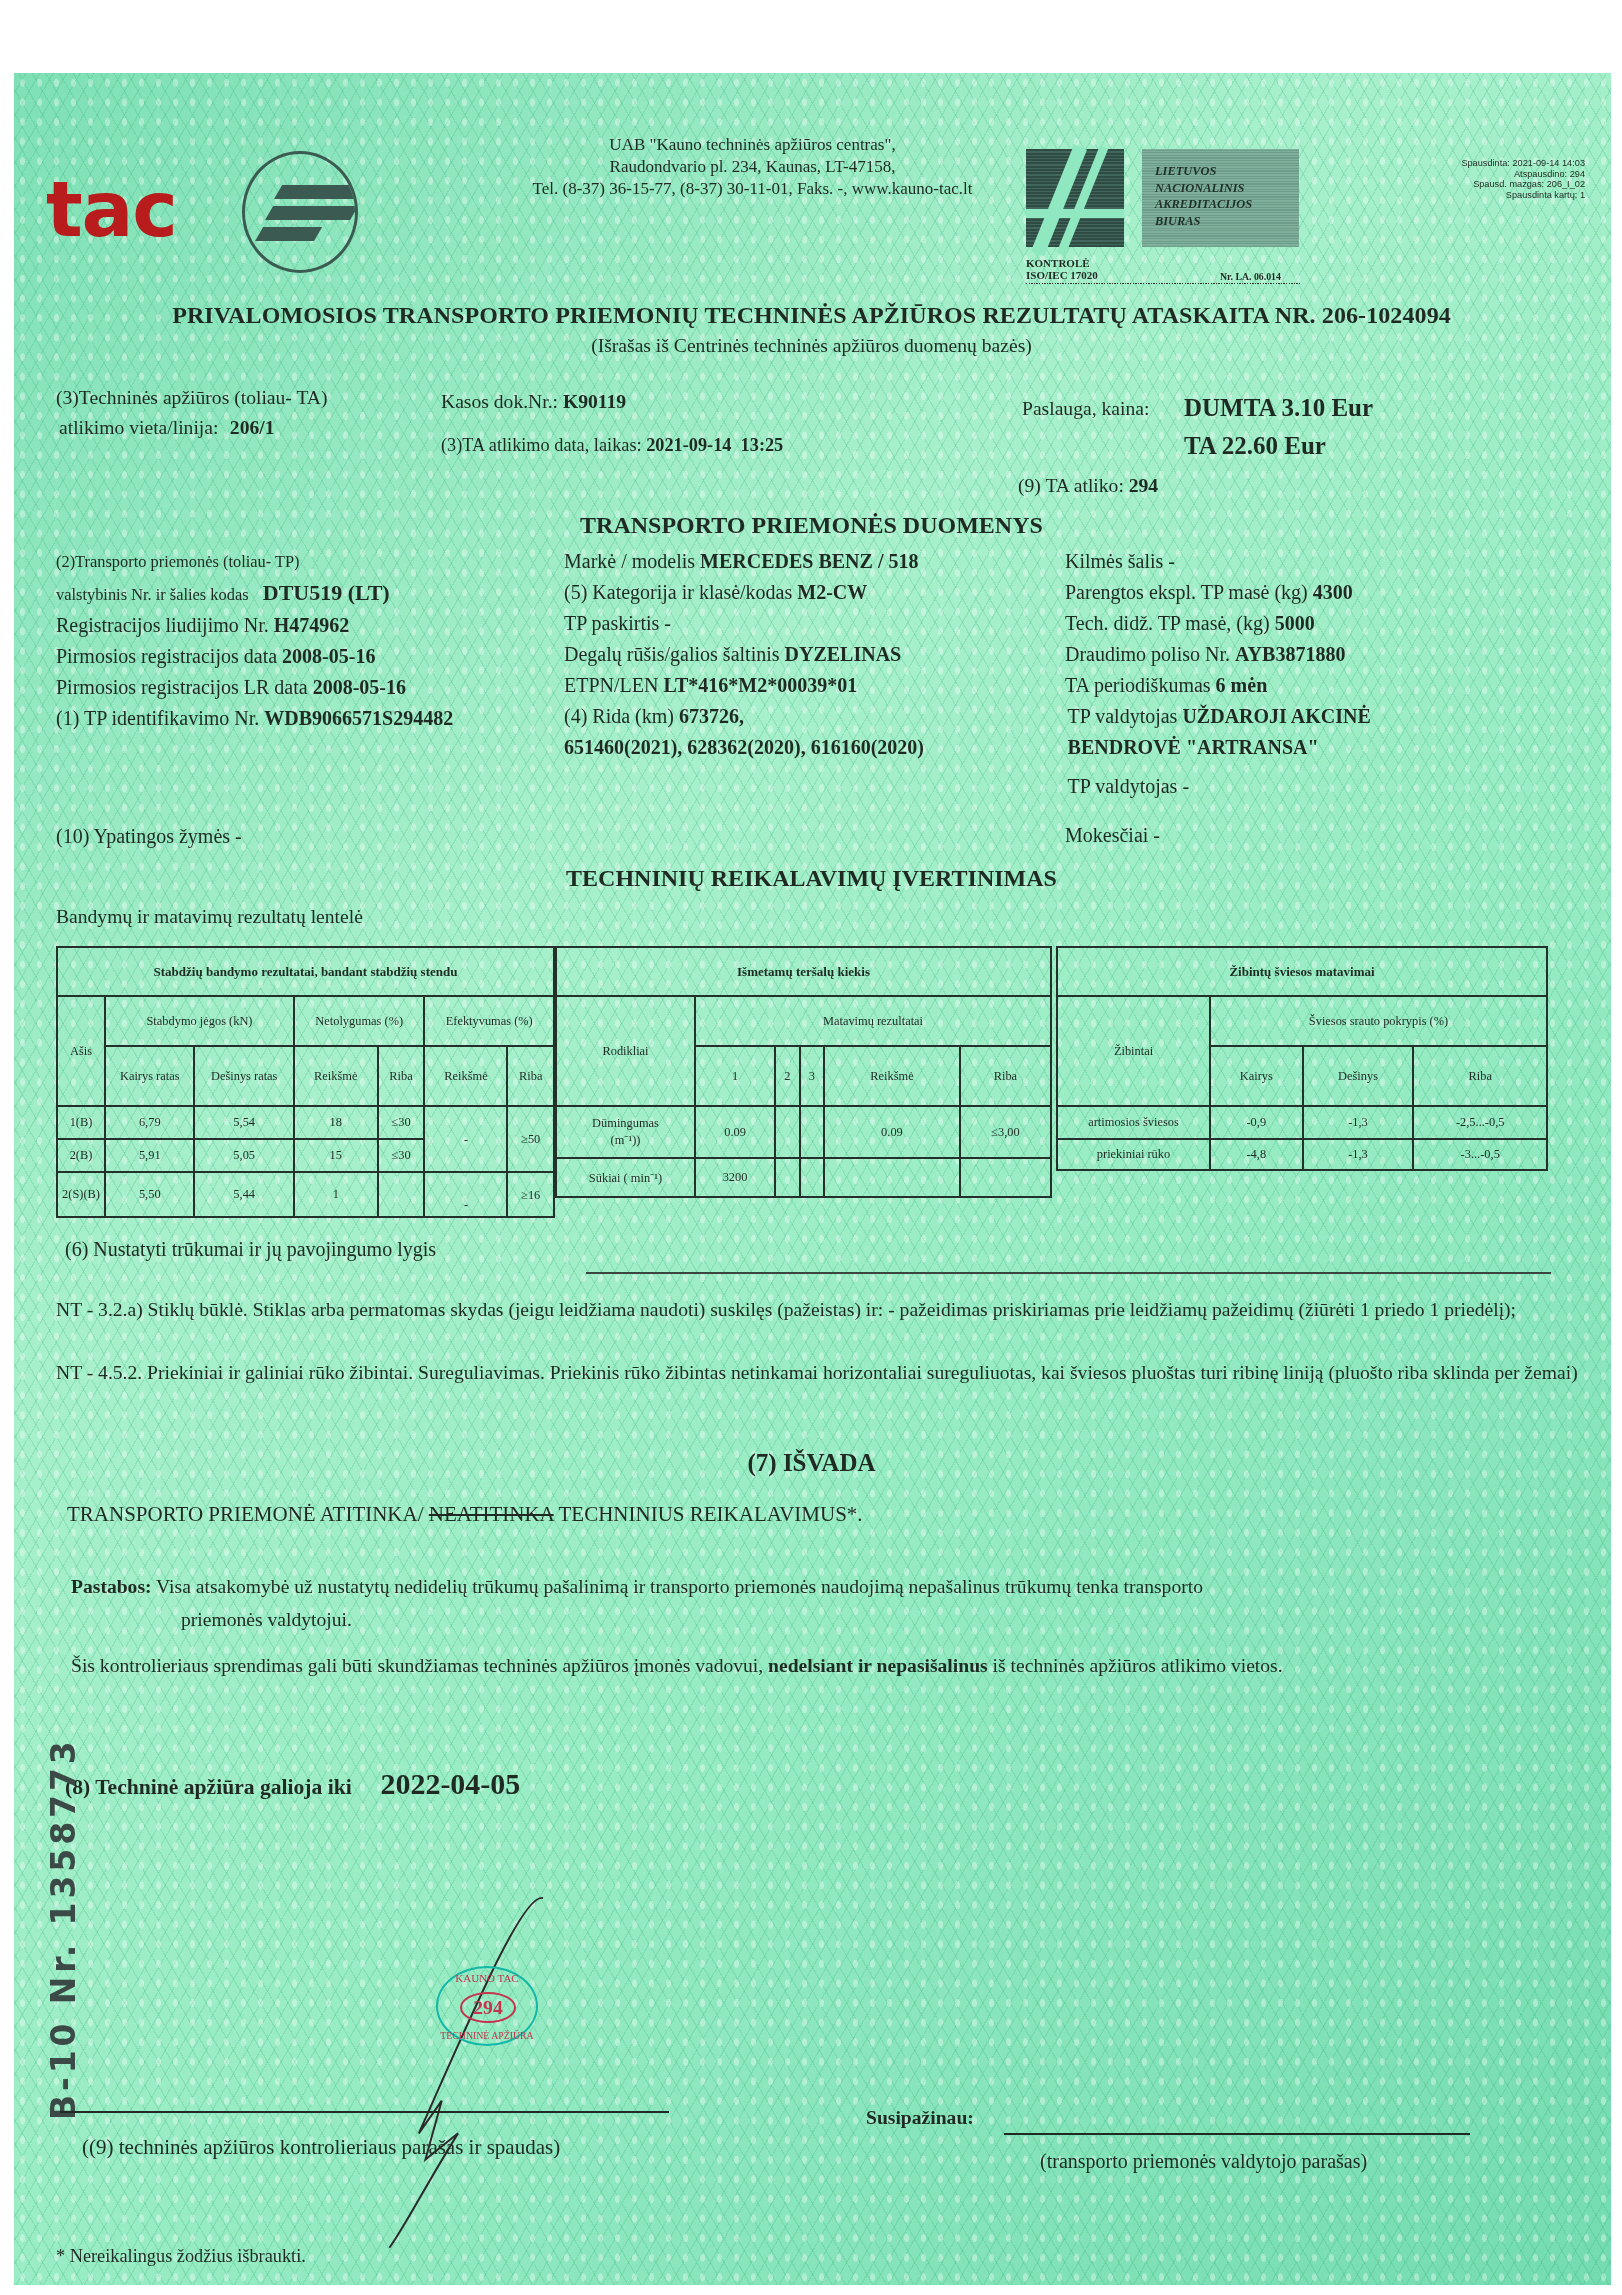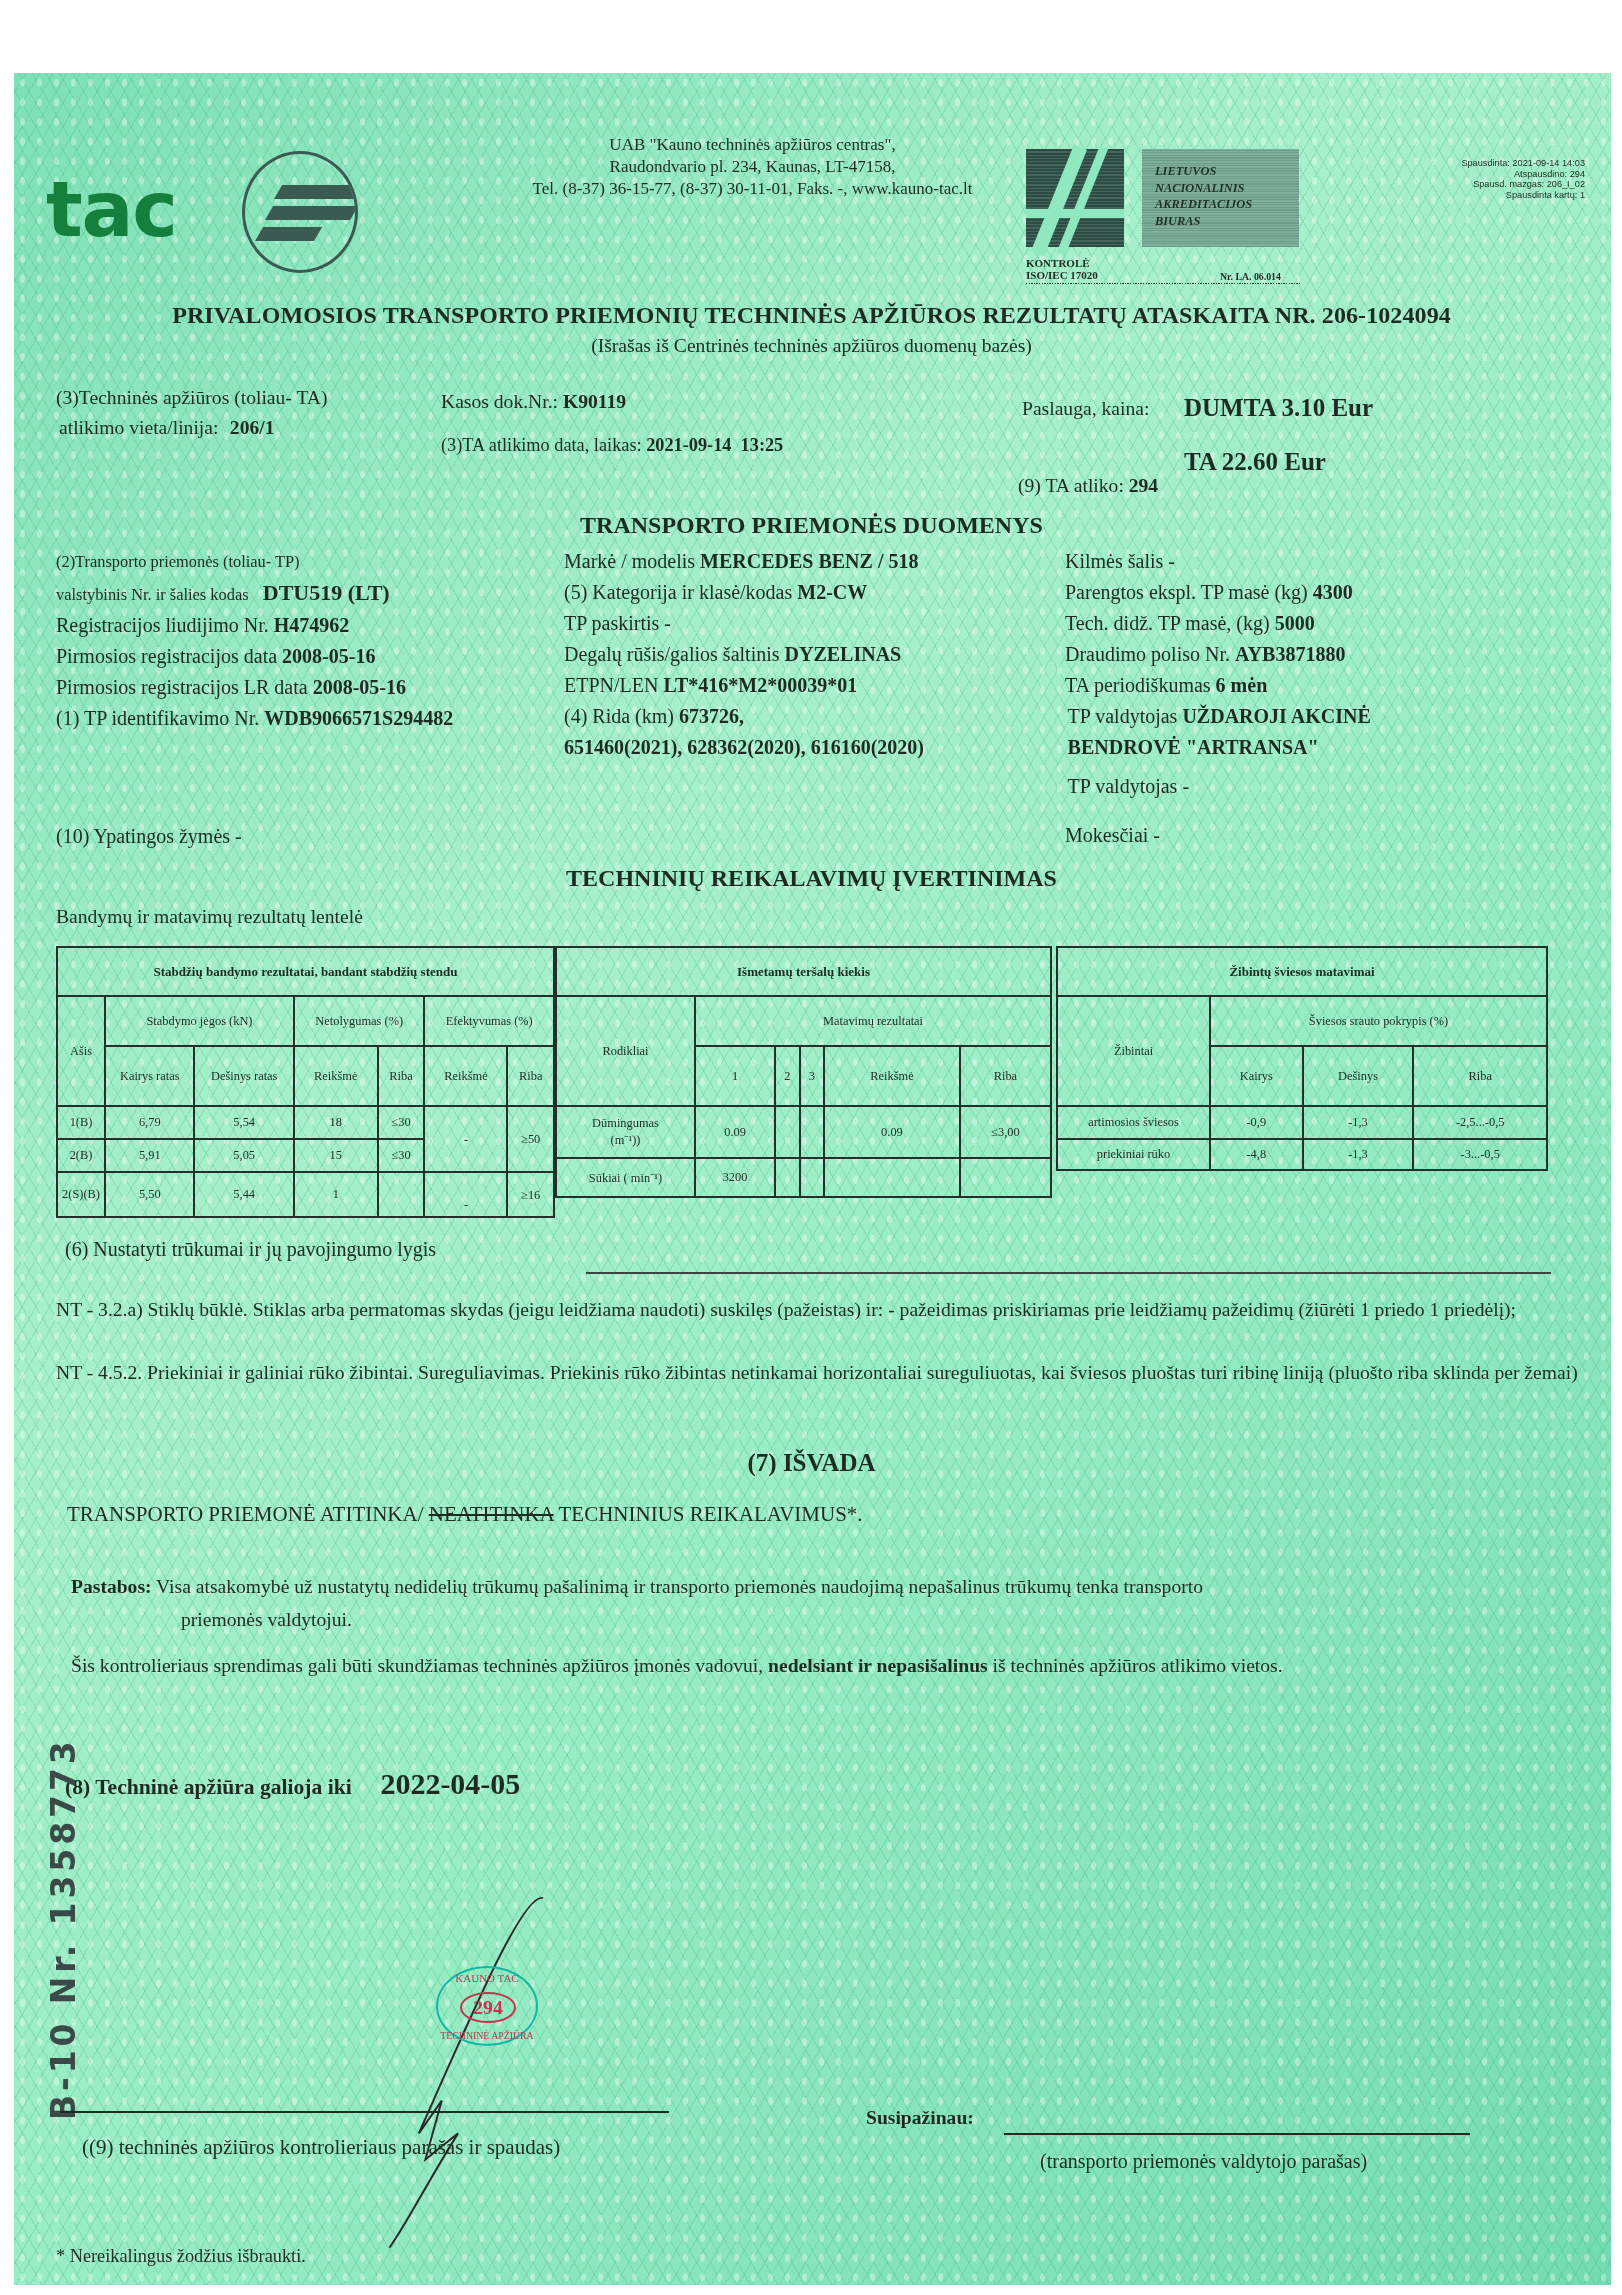--- a/index.html
+++ b/index.html
@@ -16,21 +16,21 @@
       repeating-linear-gradient(60deg, rgba(40,170,110,0.18) 0 1.3px, transparent 1.3px 11.8px),
       repeating-linear-gradient(-60deg, rgba(40,170,110,0.18) 0 1.3px, transparent 1.3px 11.8px),
       linear-gradient(135deg, #7fe0b5 0%, #a8f0cc 35%, #98ecc4 60%, #74dbb0 100%);
     background-size: 17px 19.6px, auto, auto, auto;
   }
   .abs { position:absolute; }
   .b { font-weight:bold; }
 
   
   .logo { left:46px; top:151px; width:340px; height:118px; }
-  .logo-text { position:absolute; left:0; top:14.4px; font-family:"DejaVu Sans", sans-serif; font-weight:bold; font-size:77px; color:#15803d; letter-spacing:-1.3px; }
+  .logo-text { position:absolute; left:0; top:14.4px; font-family:"DejaVu Sans", sans-serif; font-weight:bold; font-size:77px; color:#b91c1c; letter-spacing:-1.3px; }
   .logo-circle { position:absolute; left:196px; top:0; width:110px; height:116px; border:3.3px solid #3a5a52; border-radius:50%; overflow:hidden; }
   .logo-stripe { position:absolute; background:#3a5a52; height:14.4px; width:85px; transform:skewX(-30deg); }
   .company { left:458px; top:134px; width:589px; text-align:center; font-size:17px; line-height:22px; }
   .accr { left:1026px; top:149px; width:275px; height:99px; }
   .accr-mark { position:absolute; left:0; top:0; width:98px; height:98px; background:repeating-linear-gradient(0deg,#2f4c44 0 2px,#43665c 2px 3.3px); }
   .accr-mark .slash1 { position:absolute; left:26px; top:-6.5px; width:14.4px; height:115px; background:#8fe8bf; transform:rotate(22deg); }
   .accr-mark .slash2 { position:absolute; left:52px; top:-6.5px; width:9.2px; height:115px; background:#8fe8bf; transform:rotate(22deg); }
   .accr-mark .bar { position:absolute; left:0; top:60px; width:98px; height:9.2px; background:#8fe8bf; }
   .accr-box { position:absolute; left:116px; top:0; width:157px; height:98px; background:repeating-linear-gradient(0deg,#6e9c8a 0 1.3px,#7fb09c 1.3px 2.6px); }
   .accr-box .lines { position:absolute; left:13px; top:14.4px; font-style:italic; font-weight:bold; font-size:12.4px; line-height:16.4px; color:#1f2f2a; }
@@ -143,21 +143,21 @@
 <div class="abs lbl" style="left:441px;top:391px;">
   <span>Kasos dok.Nr.:</span>
   <span class="b">K90119</span>
 </div>
 <div class="abs lbl" style="left:441px;top:434px;font-size:18.3px;">
   <span>(3)TA atlikimo data, laikas:</span>
   <span class="b" style="white-space:pre">2021-09-14  13:25</span>
 </div>
 <div class="abs lbl" style="left:1022px;top:398px;">Paslauga, kaina:</div>
 <div class="abs price" style="left:1184px;top:394px;">DUMTA 3.10 Eur</div>
-<div class="abs price" style="left:1184px;top:432px;margin-top:16px;">TA 22.60 Eur</div>
+<div class="abs price" style="left:1184px;top:432px;">TA 22.60 Eur</div>
 <div class="abs lbl" style="left:1018px;top:475px;">
   <span>(9) TA atliko:</span>
   <span class="b">294</span>
 </div>
 
 <div class="abs section-h" style="top:512px;">TRANSPORTO PRIEMONĖS DUOMENYS</div>
 
 <div class="abs veh-col" style="left:56px;top:546px;">
   <div class="small">(2)Transporto priemonės (toliau- TP)</div>
   <div><span class="small">valstybinis Nr. ir šalies kodas</span> <span class="plate" style="margin-left:9.2px">DTU519 (LT)</span></div>

